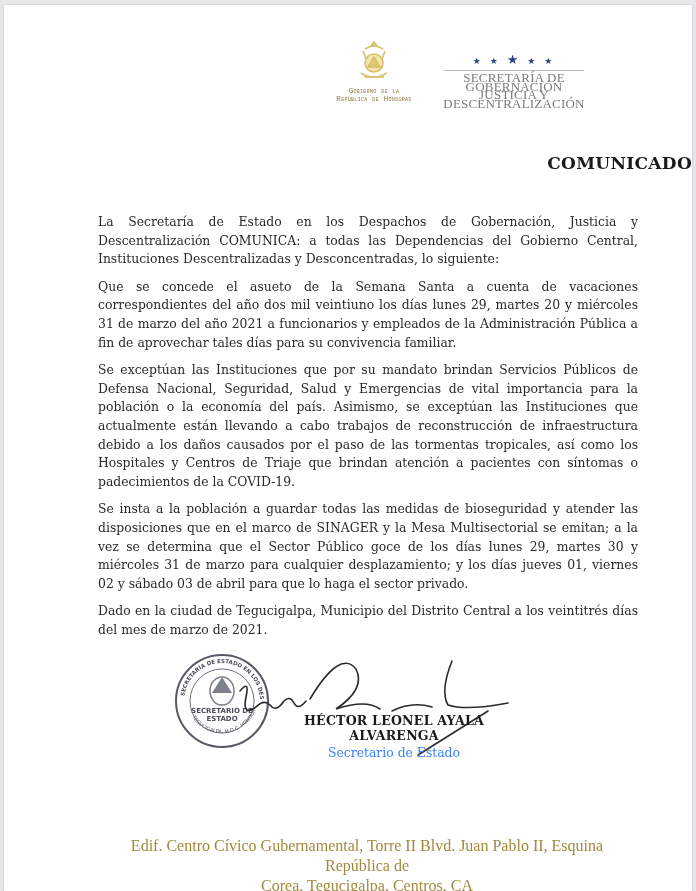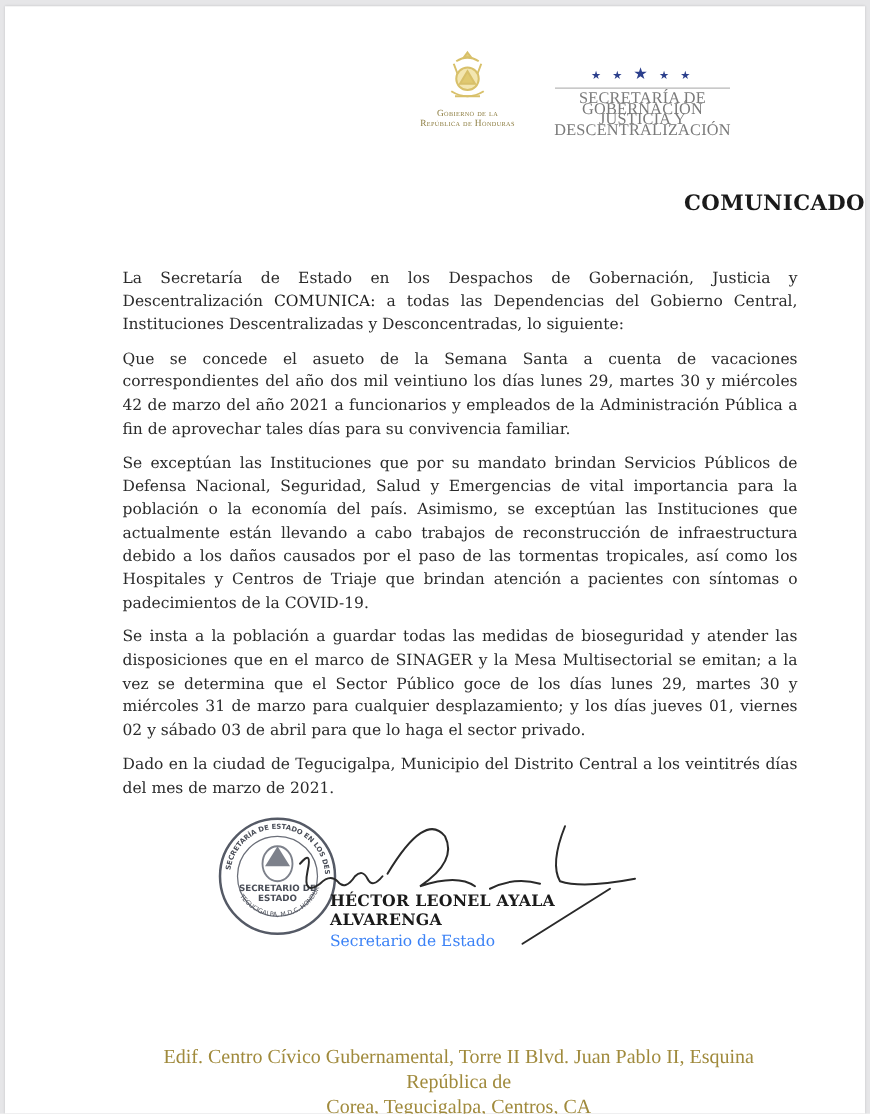--- a/index.html
+++ b/index.html
@@ -12,21 +12,21 @@
   .page {
     position: absolute; left: 4px; top: 5px; width: 688px; height: 886px;
     background: #ffffff;
     box-shadow: 0 0 2px rgba(0,0,0,0.15);
   }
   .gov-logo {
     position: absolute; left: 310px; top: 34px; width: 120px; text-align: center;
   }
   .gov-logo svg { display: block; margin: 0 auto; }
   .gov-caption {
-    font-family: Liberation Serif, serif; font-size: 7.5px; line-height: 8px;
+    font-family: Liberation Mono, monospace; font-size: 7.5px; line-height: 8px;
     color: #8a7a3c; letter-spacing: 0.3px; font-variant: small-caps;
     margin-top: 2px;
   }
   .sec-block {
     position: absolute; left: 434px; top: 50px; width: 152px; text-align: center;
   }
   .stars { font-size: 9px; color: #2b3f8c; letter-spacing: 3px; line-height: 10px; }
   .stars .big { font-size: 13px; }
   .sec-rule { height: 1px; background: #b8b8b8; margin: 4px 6px 3px 6px; }
   .sec-name {
@@ -42,21 +42,21 @@
     position: absolute; left: 94px; top: 208px; width: 540px;
     font-family: "DejaVu Serif", serif; font-size: 12.4px; line-height: 18.6px;
     color: #2a2a2a; text-align: justify;
   }
   .body p { margin: 0 0 9px 0; }
   .body b { font-weight: normal; color: #1a1a1a; }
   .sign-area { position: absolute; left: 168px; top: 646px; width: 340px; height: 110px; }
   .seal { position: absolute; left: 0; top: 0; }
   .signature { position: absolute; left: 50px; top: 0; }
   .signer {
-    position: absolute; left: 260px; top: 708px; width: 260px; text-align: left;
+    position: absolute; left: 260px; top: 708px; width: 260px; text-align: center;
     font-family: "DejaVu Serif", serif; font-size: 12.6px; color: #1a1a1a;
   }
   .signer-name { font-weight: bold; letter-spacing: 0.2px; }
   .signer-role { font-size: 12.4px; color: #3b82f6; margin-top: 2px; }
   .footer {
     position: absolute; left: 96px; top: 831px; width: 534px; text-align: center;
     font-family: "Liberation Serif", serif; font-size: 16px; line-height: 20px;
     color: #a08a3c;
   }
 </style>
@@ -93,21 +93,21 @@
     <div class="sec-name">
       <div>SECRETARÍA DE GOBERNACIÓN</div>
       <div>JUSTICIA Y DESCENTRALIZACIÓN</div>
     </div>
   </div>
 
   <div class="title">COMUNICADO</div>
 
   <div class="body">
     <p><span>La Secretaría de Estado en los Despachos de Gobernación, Justicia y Descentralización </span><b>COMUNICA:</b><span> a todas las Dependencias del Gobierno Central, Instituciones Descentralizadas y Desconcentradas, lo siguiente:</span></p>
-    <p>Que se concede el asueto de la Semana Santa a cuenta de vacaciones correspondientes del año dos mil veintiuno los días lunes 29, martes 30 y miércoles 42 de marzo del año 2021 a funcionarios y empleados de la Administración Pública a fin de aprovechar tales días para su convivencia familiar.</p>
+    <p>Que se concede el asueto de la Semana Santa a cuenta de vacaciones correspondientes del año dos mil veintiuno los días lunes 29, martes 20 y miércoles 31 de marzo del año 2021 a funcionarios y empleados de la Administración Pública a fin de aprovechar tales días para su convivencia familiar.</p>
     <p>Se exceptúan las Instituciones que por su mandato brindan Servicios Públicos de Defensa Nacional, Seguridad, Salud y Emergencias de vital importancia para la población o la economía del país. Asimismo, se exceptúan las Instituciones que actualmente están llevando a cabo trabajos de reconstrucción de infraestructura debido a los daños causados por el paso de las tormentas tropicales, así como los Hospitales y Centros de Triaje que brindan atención a pacientes con síntomas o padecimientos de la COVID-19.</p>
     <p>Se insta a la población a guardar todas las medidas de bioseguridad y atender las disposiciones que en el marco de SINAGER y la Mesa Multisectorial se emitan; a la vez se determina que el Sector Público goce de los días lunes 29, martes 30 y miércoles 31 de marzo para cualquier desplazamiento; y los días jueves 01, viernes 02 y sábado 03 de abril para que lo haga el sector privado.</p>
     <p>Dado en la ciudad de Tegucigalpa, Municipio del Distrito Central a los veintitrés días del mes de marzo de 2021.</p>
   </div>
 
   <div class="sign-area">
     <svg class="seal" width="100" height="100" viewBox="0 0 100 100">
       <circle cx="50" cy="50" r="46" fill="none" stroke="#555a66" stroke-width="2"></circle>
       <circle cx="50" cy="50" r="32" fill="none" stroke="#6a6e78" stroke-width="1"></circle>
       <path d="M40 42 l10 -16 l10 16 z" fill="#7d818b"></path>

